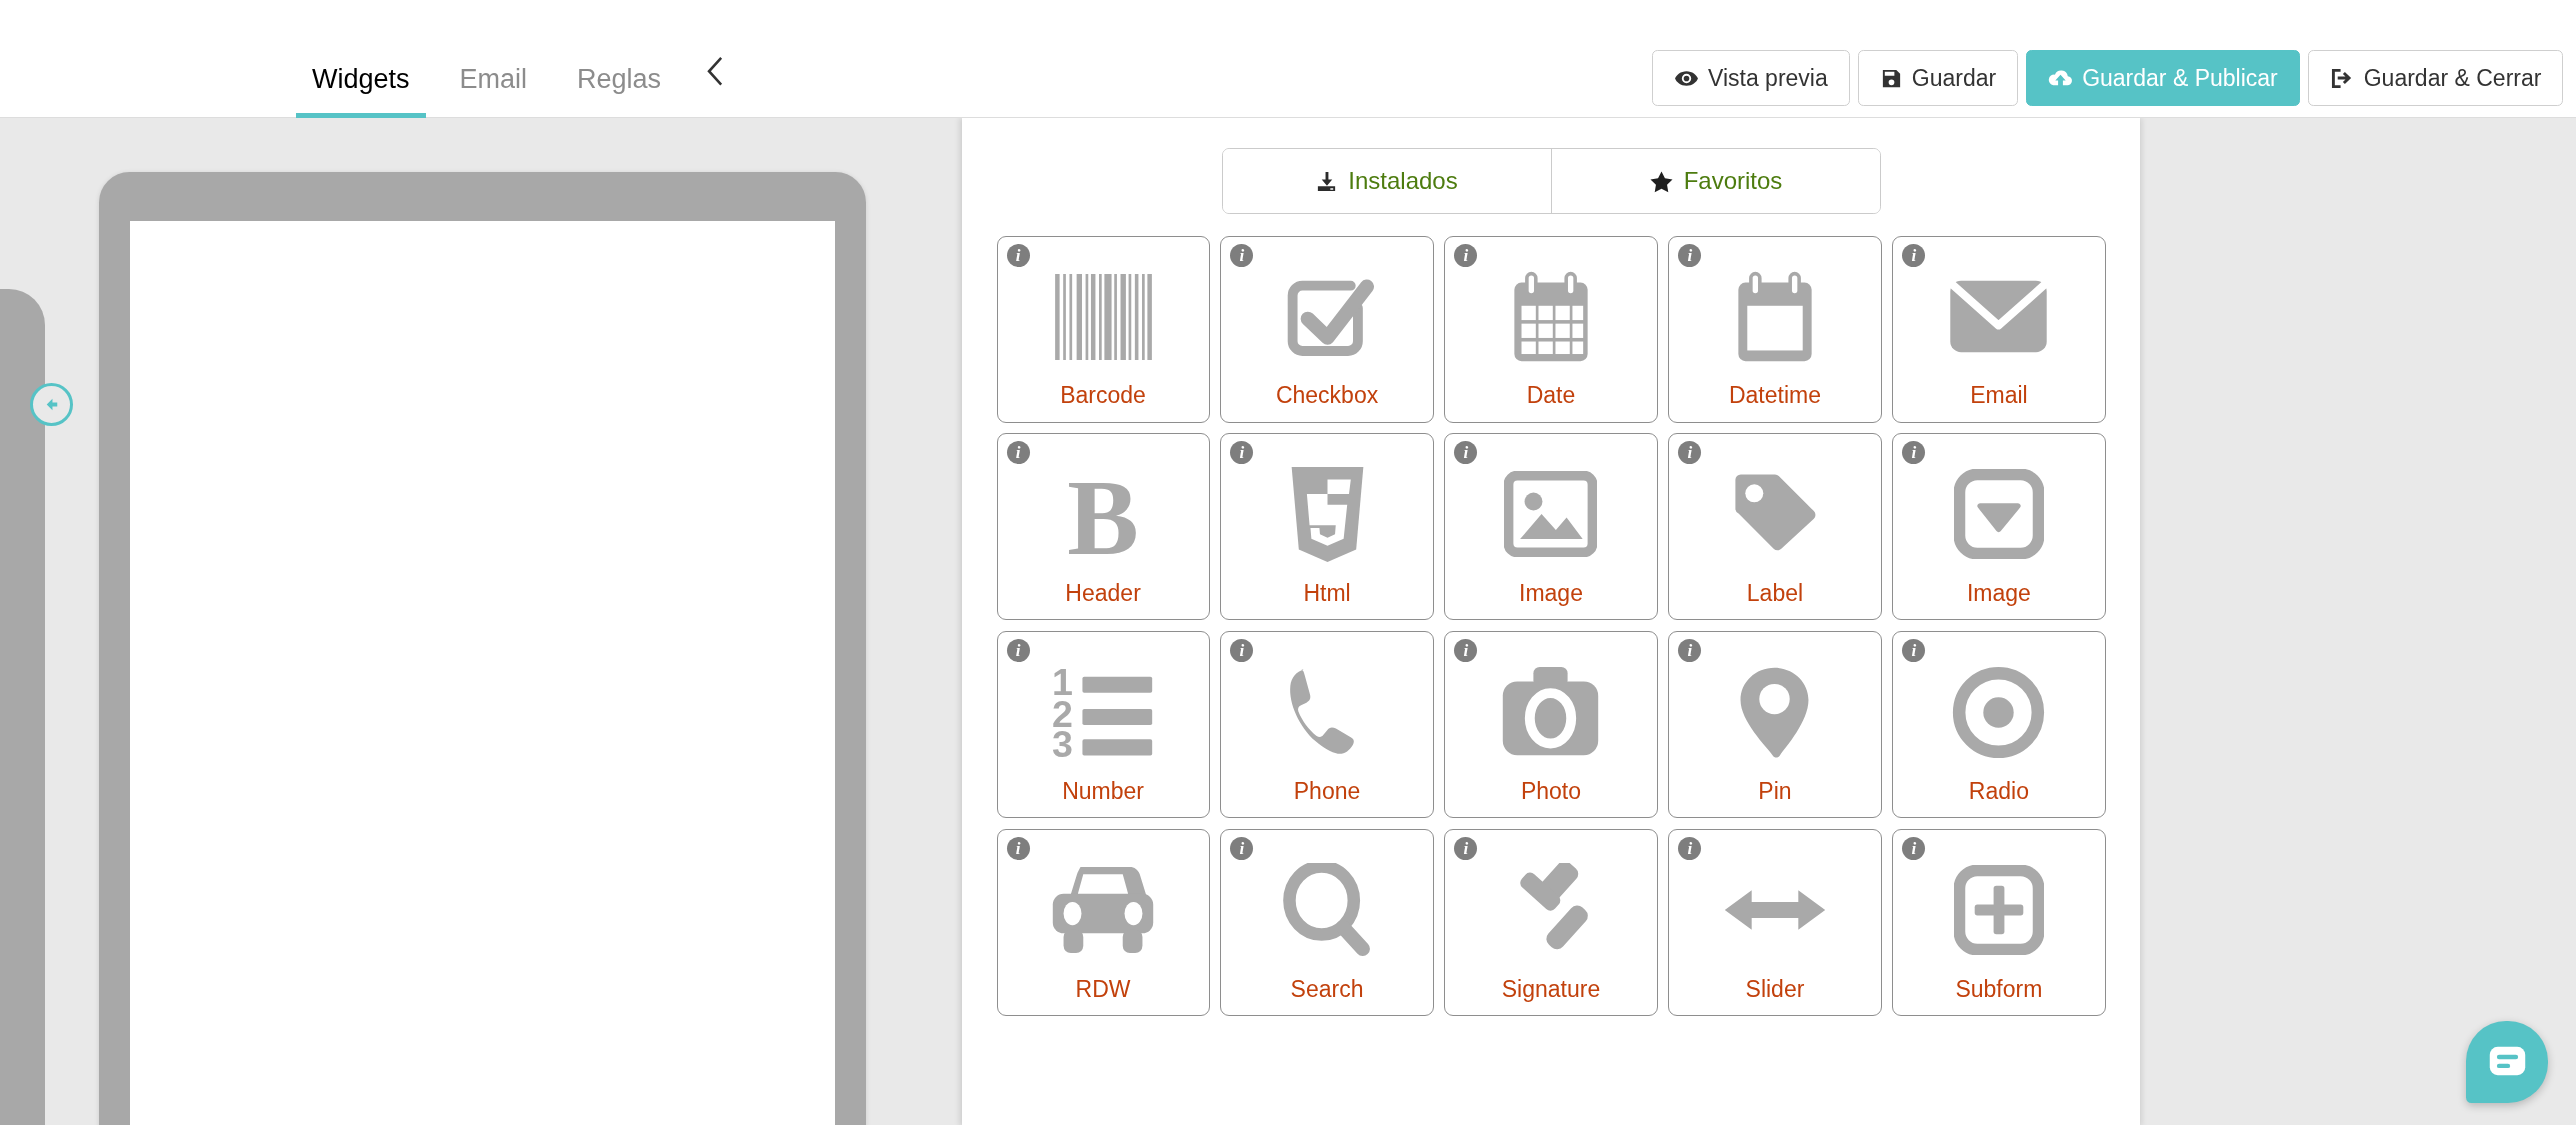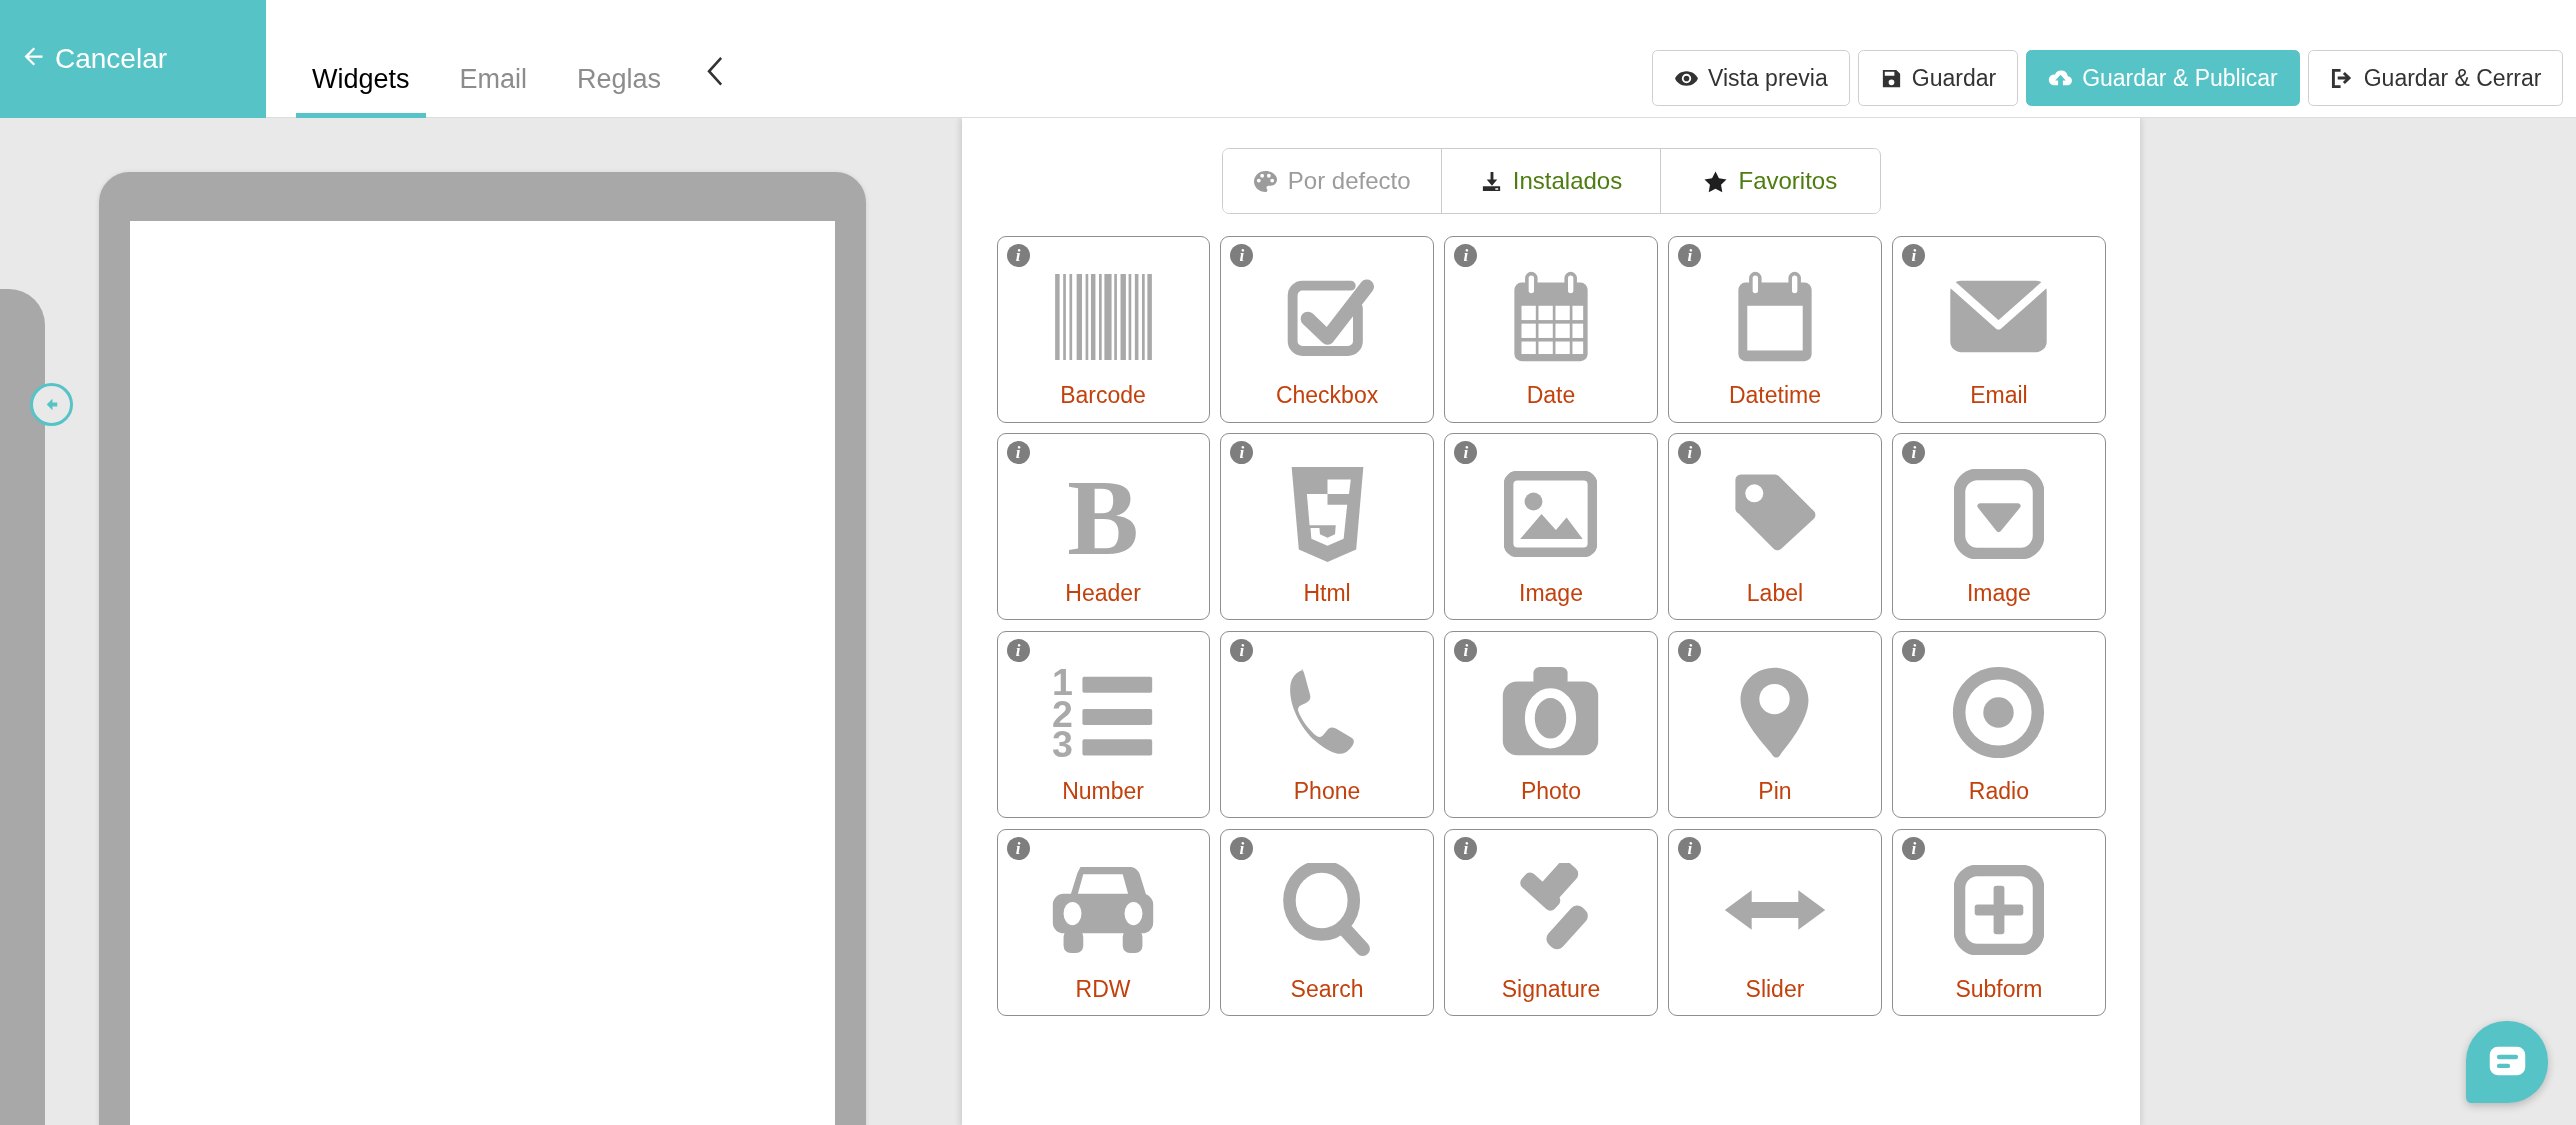--- a/index.html
+++ b/index.html
@@ -236,28 +236,20 @@
     box-shadow: 0 2.7px 9px rgba(0,0,0,.22);
     cursor: pointer;
     z-index: 40;
   }
 </style>
 </head>
 <body>
 
 <div id="topbar">
 
-  <div id="cancel-block">
-    <span class="arrow-left">
-      <svg width="27" height="27" viewBox="0 0 24 24">
-          <path fill="#ffffff" d="M20 11H7.8l5.6-5.6L12 4l-8 8 8 8 1.4-1.4L7.8 13H20z"></path>
-        </svg>
-    </span>
-    <span>Cancelar</span>
-  </div>
 
   <div id="tabs">
     <div class="tab active">
       <span>Widgets</span>
     </div>
     <div class="tab">
       <span>Email</span>
     </div>
     <div class="tab">
       <span>Reglas</span>
@@ -320,28 +312,20 @@
 
   <div id="collapse-left-btn">
     <svg width="23" height="23" viewBox="0 0 24 24">
         <path fill="#56c3c6" d="M13 6 7 12l6 6v-4h5v-4h-5z"></path>
       </svg>
   </div>
 
   <div id="widget-panel">
 
     <div id="filter-bar">
-      <div class="filter-btn muted">
-        <span class="fico">
-          <svg width="25" height="23" viewBox="0 0 26 24">
-              <path fill="#9c9c9c" d="M13 1C6.4 1 1 5.9 1 12s5.4 11 12 11c1.1 0 2-.9 2-2 0-.5-.2-1-.5-1.3-.3-.4-.5-.8-.5-1.3 0-1.1.9-2 2-2h2.4c3.6 0 6.6-2.9 6.6-6.5C25 5.2 19.6 1 13 1zM6 13a2 2 0 1 1 2-2 2 2 0 0 1-2 2zm3.5-5A2 2 0 1 1 11.5 6a2 2 0 0 1-2 2zm7 0A2 2 0 1 1 18.5 6a2 2 0 0 1-2 2zm3.5 5a2 2 0 1 1 2-2 2 2 0 0 1-2 2z"></path>
-            </svg>
-        </span>
-        <span>Por defecto</span>
-      </div>
       <div class="filter-btn">
         <span class="fico">
           <svg width="23" height="23" viewBox="0 0 24 24">
               <path fill="#2b2b2b" d="M11 2h3v8h4l-5.5 6.5L7 10h4z"></path>
               <path fill="#2b2b2b" d="M3 17h18v5H3z"></path>
               <path fill="#ffffff" d="M16 19h3v1.5h-3z"></path>
             </svg>
         </span>
         <span>Instalados</span>
       </div>

